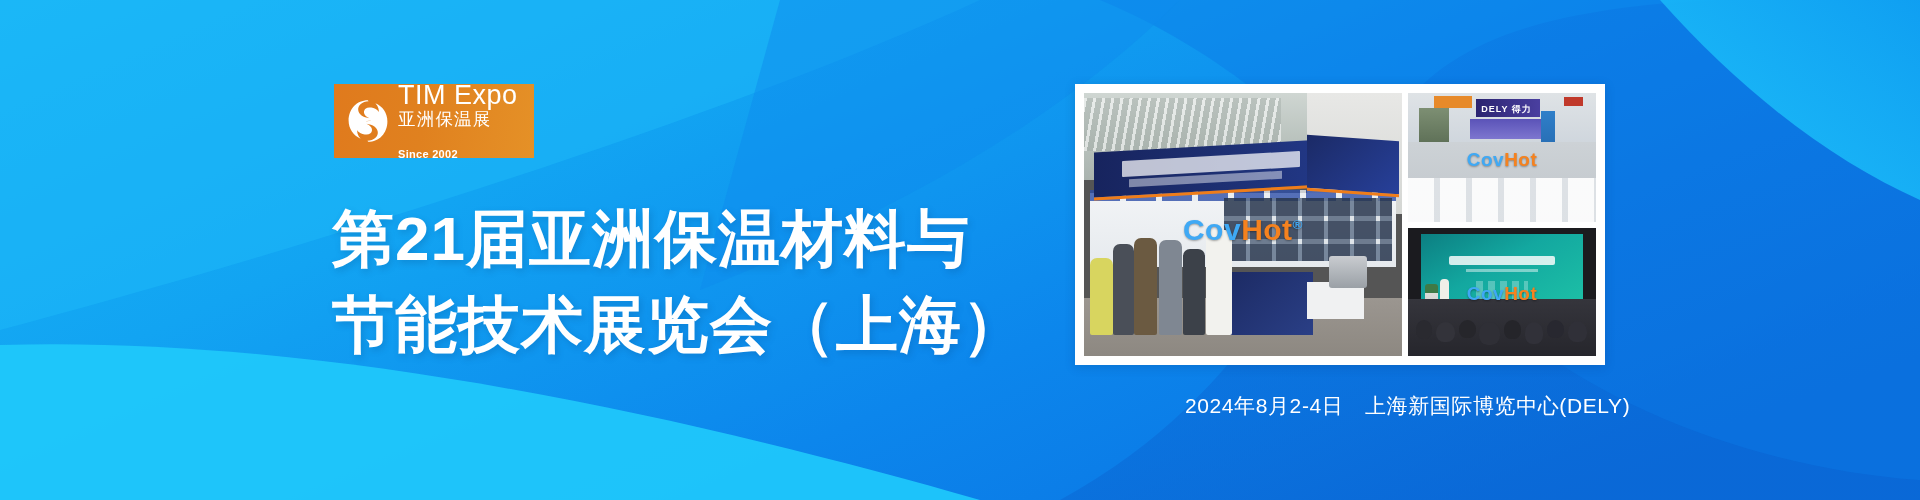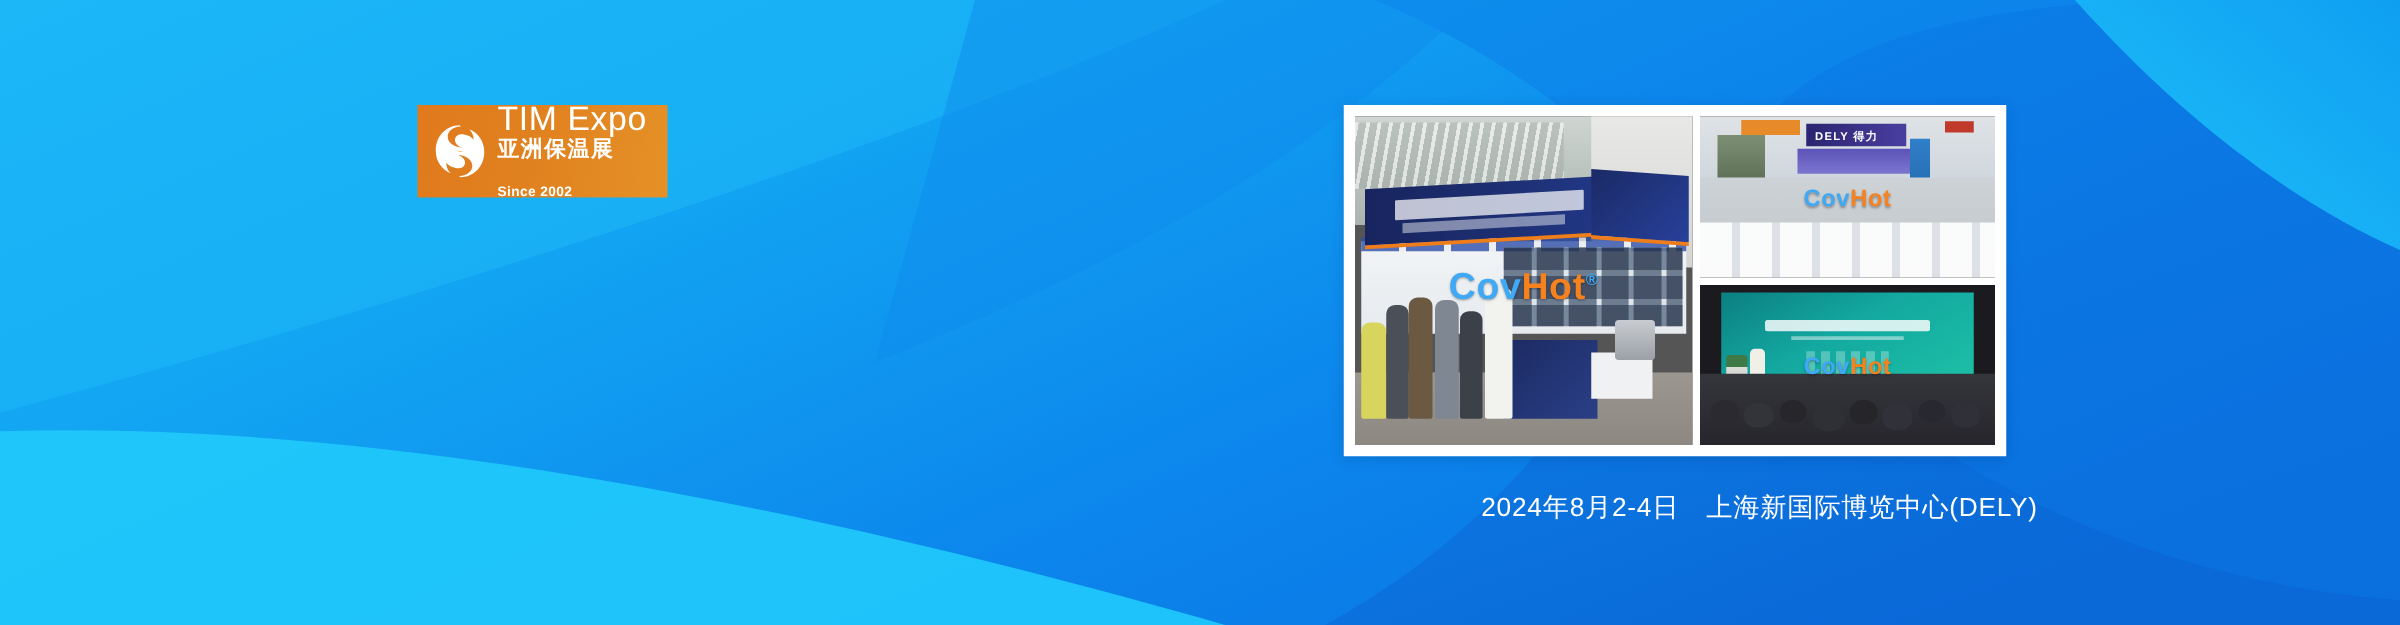--- a/index.html
+++ b/index.html
@@ -31,21 +31,21 @@
   .logo-mark{
     width:50px;height:50px;flex:0 0 50px;position:relative;margin-right:5px;
   }
   .logo-mark svg{display:block;width:50px;height:50px;}
   .logo-text{display:flex;flex-direction:column;justify-content:center;line-height:1;}
   .logo-tim{
     color:#ffffff;font-size:27px;letter-spacing:0.5px;font-weight:400;
     margin-bottom:2px;
   }
   .logo-cn{
-    color:#ffffff;font-size:17.5px;letter-spacing:1.2px;font-weight:700;
+    color:#ffffff;font-size:17.5px;letter-spacing:1.2px;font-weight:400;
     margin-bottom:20px;
   }
   .logo-since{
     color:#ffffff;font-size:11px;font-weight:700;letter-spacing:0.3px;
   }
 
   .subtitle{
     position:absolute;left:615px;top:82px;
     color:#ffffff;font-size:37px;font-weight:500;letter-spacing:3px;
     white-space:nowrap;
@@ -65,21 +65,21 @@
     white-space:nowrap;z-index:6;
   }
 
   
   .collage{
     position:absolute;left:1075px;top:84px;width:530px;height:281px;
     background:#ffffff;padding:9px;box-sizing:border-box;z-index:6;
     display:flex;gap:6px;
     box-shadow:0 2px 10px rgba(0,40,90,0.18);
   }
-  .photo{position:relative;overflow:hidden;background:#555;}
+  .photo{position:relative;overflow:hidden;background:#555;padding-left:48px;}
   .photo-left{flex:0 0 270px;height:263px;text-align:center;}
   .col-right{flex:1;display:flex;flex-direction:column;gap:6px;}
   .photo-tr{flex:1;}
   .photo-br{flex:1;}
 
   .wm{
     position:absolute;left:50%;top:52%;transform:translate(-50%,-50%);
     font-weight:700;letter-spacing:0.5px;white-space:nowrap;
     font-family:"Liberation Sans",sans-serif;
     text-shadow:0 1px 2px rgba(0,0,0,0.35);
@@ -221,20 +221,24 @@
         </svg>
       </span>
       <span class="logo-text">
         <span class="logo-tim">TIM Expo</span>
         <span class="logo-cn">亚洲保温展</span>
         <span class="logo-since">Since 2002</span>
       </span>
     </div>
 
 
+    <div class="headline">
+      <span class="headline-line">第21届亚洲保温材料与</span>
+      <span class="headline-line">节能技术展览会（上海）</span>
+    </div>
   </div>
 
   <div class="collage">
 
     <div class="photo photo-left">
       <div class="p1-sky"></div>
       <div class="p1-truss"></div>
       <div class="p1-wall"></div>
       <div class="p1-panel"></div>
       <div class="p1-strip"></div>

